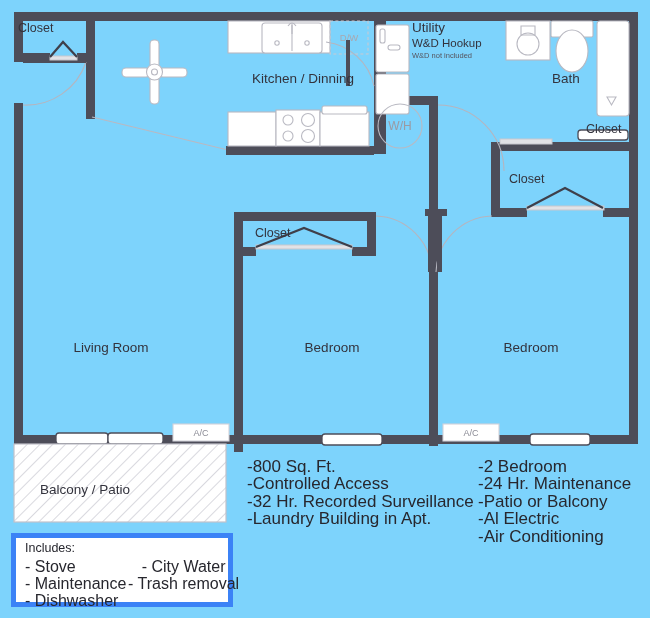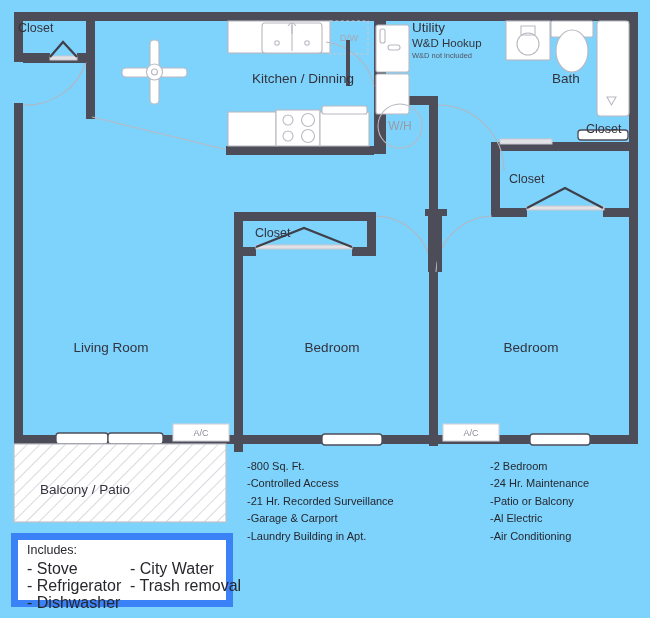--- a/index.html
+++ b/index.html
@@ -42,55 +42,55 @@
   .lbl-closet { font-size: 12.5px; }
   .lbl-tiny { font-size: 7.5px; fill: #55555f; }
   .lbl-ac { font-size: 9px; fill: #8c8c96; }
   .lbl-wh { font-size: 12px; fill: #9a9aa3; }
   .lbl-dw { font-size: 9.5px; fill: #a8a8b1; }
   .lbl-utility { font-size: 13.5px; }
   .lbl-hookup { font-size: 11.5px; }
 
   .amen-col {
     position: absolute;
-    font-size: 11px;
+    font-size: 17px;
     line-height: 17.4px;
     color: #27272e;
     white-space: pre;
     font-family: "Liberation Sans", sans-serif;
   }
   #amen-left { left: 247px; top: 458px; }
-  #amen-right { left: 490px; top: 458px; }
+  #amen-right { left: 478px; top: 458px; }
 
   #includes-box {
     position: absolute;
     left: 11px;
     top: 533px;
     width: 222px;
     height: 74px;
-    border: 7px solid #3b82f6;
+    border: 5px solid #3b82f6;
     background: #ffffff;
     box-sizing: border-box;
   }
   #includes-title {
     position: absolute;
     left: 9px;
     top: 3px;
     font-size: 12.5px;
     color: #27272e;
   }
   .inc-col {
     position: absolute;
     font-size: 16px;
     line-height: 17px;
     color: #27272e;
     white-space: pre;
   }
   #inc-col-a { left: 9px; top: 20px; }
-  #inc-col-b { left: 112px; top: 20px; }
+  #inc-col-b { left: 112px; top: 20px; text-align: center; }
 </style>
 </head>
 <body>
 
 <div id="plan">
 
   <svg id="floorplan-svg" viewBox="0 0 650 618">
     <defs>
       <pattern id="hatch" width="9" height="9" patternUnits="userSpaceOnUse" patternTransform="rotate(45)">
         <rect width="9" height="9" fill="#ffffff"></rect>
@@ -252,22 +252,22 @@
       <text class="lbl lbl-room" x="332" y="352" text-anchor="middle">Bedroom</text>
       <text class="lbl lbl-room" x="531" y="352" text-anchor="middle">Bedroom</text>
 
       <text class="lbl lbl-closet" x="18" y="32">Closet</text>
       <text class="lbl lbl-closet" x="586" y="133">Closet</text>
       <text class="lbl lbl-closet" x="509" y="183">Closet</text>
       <text class="lbl lbl-closet" x="255" y="237">Closet</text>
     </g>
   </svg>
 
-  <div class="amen-col" id="amen-left"><div>-800 Sq. Ft.</div><div>-Controlled Access</div><div>-21 Hr. Recorded Surveillance</div><div>-Garage &amp; Carport</div><div>-Laundry Building in Apt.</div></div>
+  <div class="amen-col" id="amen-left"><div>-800 Sq. Ft.</div><div>-Controlled Access</div><div>-32 Hr. Recorded Surveillance</div><div>-Laundry Building in Apt.</div></div>
   <div class="amen-col" id="amen-right"><div>-2 Bedroom</div><div>-24 Hr. Maintenance</div><div>-Patio or Balcony</div><div>-Al Electric</div><div>-Air Conditioning</div></div>
 
   <div id="includes-box">
     <div id="includes-title">Includes:</div>
-    <div class="inc-col" id="inc-col-a"><div>- Stove</div><div>- Refrigerator</div><div>- Dishwasher</div></div>
+    <div class="inc-col" id="inc-col-a"><div>- Stove</div><div>- Maintenance</div><div>- Dishwasher</div></div>
     <div class="inc-col" id="inc-col-b"><div>- City Water</div><div>- Trash removal</div></div>
   </div>
 
 </div>
 
 </body></html>

